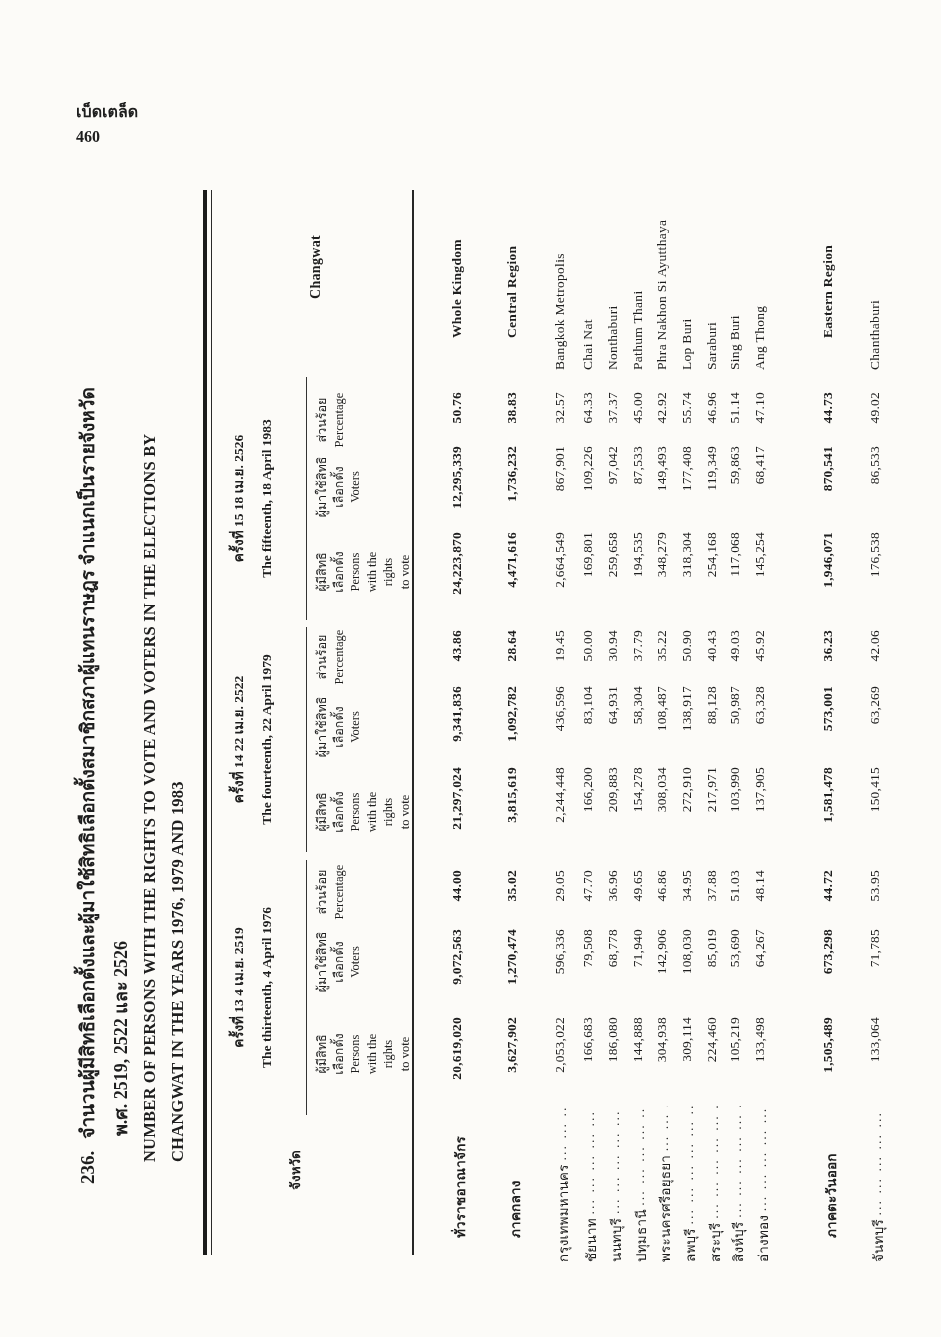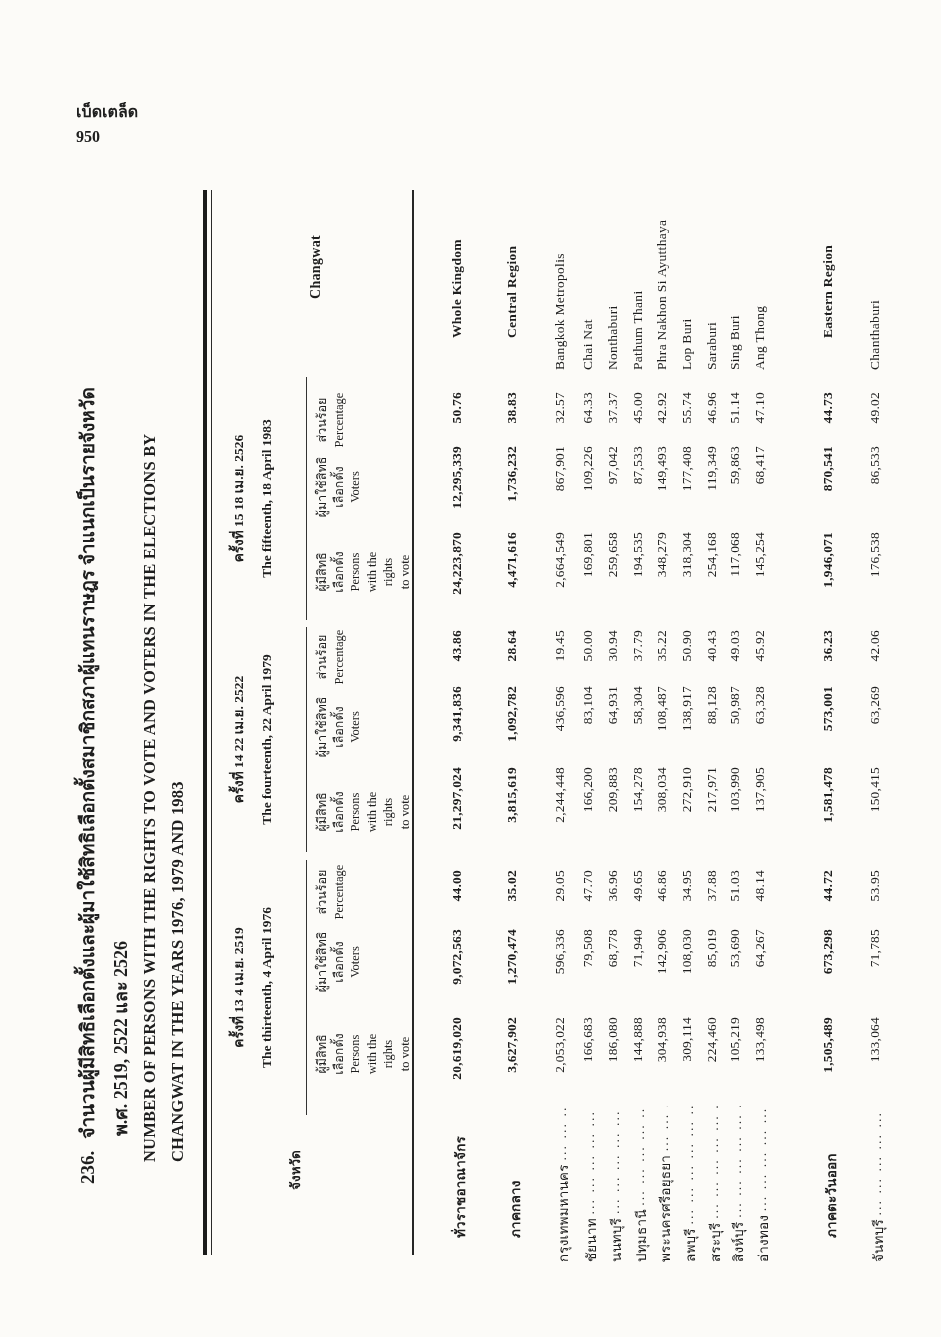--- a/index.html
+++ b/index.html
@@ -59,21 +59,21 @@
   .c-en{left:892px;width:200px;white-space:nowrap;letter-spacing:.3px;}
   .row.bold .c-en{left:924px;}
 </style>
 </head>
 <body>
 
 <div class="page">
 
   <div class="corner">
     <div>เบ็ดเตล็ด</div>
-    <div>950</div>
+    <div>460</div>
   </div>
 
   <div class="landscape">
 
     <div class="t1">
       <span class="no">236.</span><span class="tx">จำนวนผู้มีสิทธิเลือกตั้งและผู้มาใช้สิทธิเลือกตั้งสมาชิกสภาผู้แทนราษฎร จำแนกเป็นรายจังหวัด</span>
     </div>
     <div class="t2">พ.ศ. 2519, 2522 และ 2526</div>
     <div class="t3">NUMBER OF PERSONS WITH THE RIGHTS TO VOTE AND VOTERS IN THE ELECTIONS BY</div>
     <div class="t4">CHANGWAT IN THE YEARS 1976, 1979 AND 1983</div>

